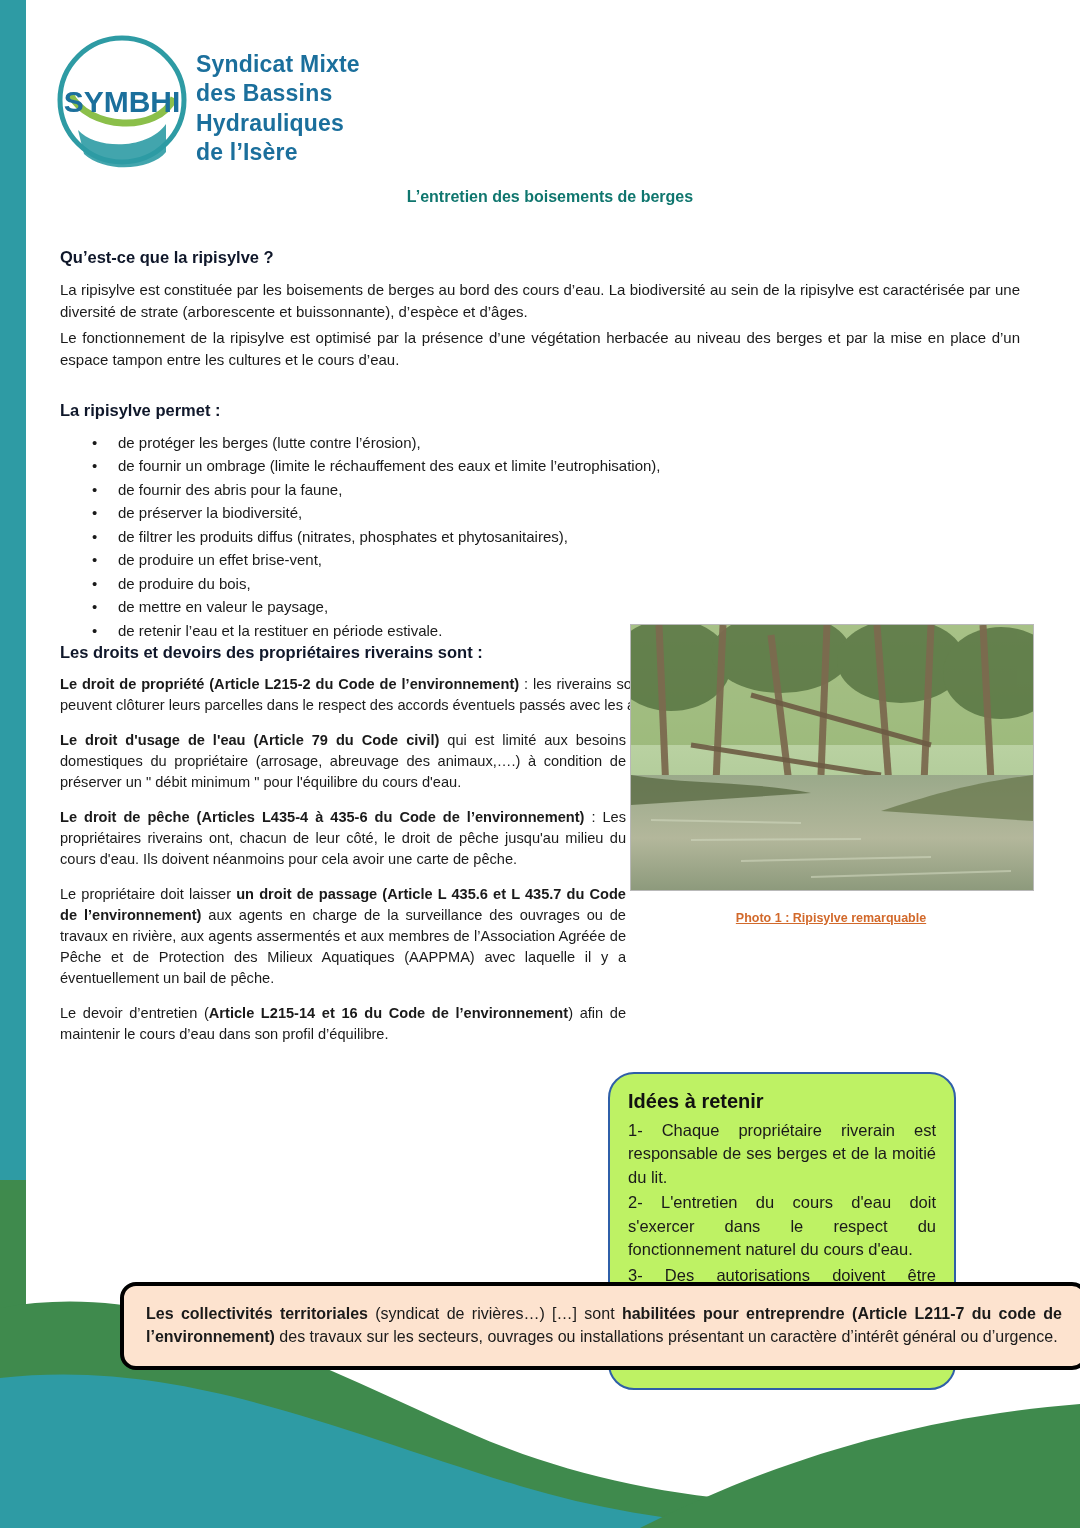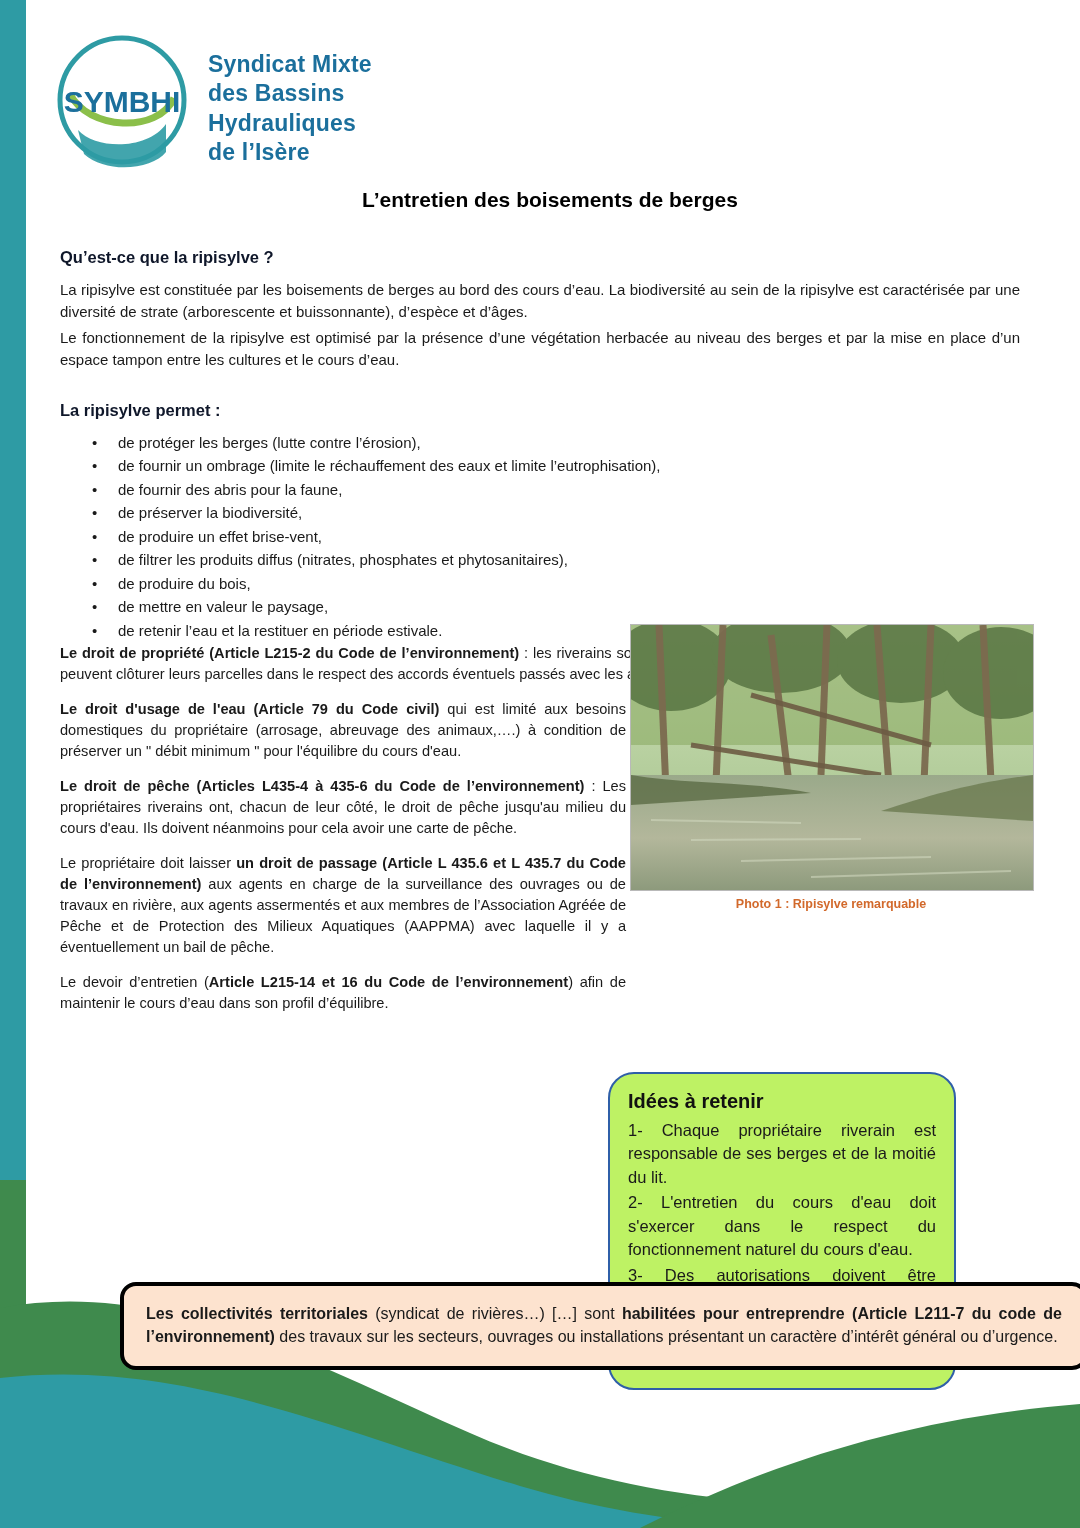--- a/index.html
+++ b/index.html
@@ -42,37 +42,37 @@
     left: 48px; top: 30px;
     width: 600px; height: 150px;
   }
   .logo-mark {
     position: absolute;
     left: 0; top: 4px;
     width: 148px; height: 142px;
   }
   .logo-text {
     position: absolute;
-    left: 160px; top: 20px;
+    left: 148px; top: 20px;
     font-size: 23px;
     font-weight: bold;
     line-height: 1.28;
     color: #1b6f9c;
     letter-spacing: .2px;
   }
 
   
   .doc-title {
     position: absolute;
     left: 60px; top: 188px;
     width: 980px;
     text-align: center;
-    font-size: 21px;
-    font-weight: bold;
-    color: #000000;
+    font-size: 16px;
+    font-weight: bold;
+    color: #0f766e;
   }
 
   
   .content {
     position: absolute;
     left: 60px; top: 248px;
     width: 972px;
   }
   h2.sec {
     font-size: 16.5px;
@@ -116,25 +116,26 @@
   }
   .photo {
     width: 402px;
     height: 265px;
     border: 1px solid #b9b9b9;
     position: relative;
     overflow: hidden;
     background: #7aa05c;
   }
   .photo-caption {
-    margin-top: 6px;
+    margin-top: 20px;
     font-size: 12.5px;
     font-weight: bold;
     color: #d2692b;
     text-align: center;
+    text-decoration: underline;
   }
 
   .rights-title {
     margin-top: 22px;
   }
 
   .rights-col {
     width: 566px;
   }
   .rights-col p {
@@ -224,22 +225,22 @@
   <div class="block-gap"></div>
 
   <h2 class="sec">La ripisylve permet :</h2>
 
   <div style="position:relative;">
     <ul class="perks">
       <li>de protéger les berges (lutte contre l’érosion),</li>
       <li>de fournir un ombrage (limite le réchauffement des eaux et limite l’eutrophisation),</li>
       <li>de fournir des abris pour la faune,</li>
       <li>de préserver la biodiversité,</li>
+      <li>de filtrer les produits diffus (nitrates, phosphates et phytosanitaires),</li>
       <li>de produire un effet brise-vent,</li>
-      <li>de filtrer les produits diffus (nitrates, phosphates et phytosanitaires),</li>
       <li>de produire du bois,</li>
       <li>de mettre en valeur le paysage,</li>
       <li>de retenir l’eau et la restituer en période estivale.</li>
     </ul>
 
     <div class="photo-wrap">
       <div class="photo">
         <svg viewBox="0 0 402 265" preserveAspectRatio="none" width="402" height="265">
           <defs>
             <linearGradient id="sky" x1="0" y1="0" x2="0" y2="1">
@@ -281,20 +282,21 @@
             <line x1="180" y1="252" x2="380" y2="246"></line>
           </g>
           <path d="M0,150 C60,160 120,156 180,168 L0,180 Z" fill="#5b6b45" opacity="0.8"></path>
           <path d="M402,150 C340,158 300,170 250,186 L402,196 Z" fill="#6b7a50" opacity="0.8"></path>
         </svg>
       </div>
       <div class="photo-caption">Photo 1 : Ripisylve remarquable</div>
     </div>
   </div>
 
+  <h2 class="sec rights-title">Les droits et devoirs des propriétaires riverains sont :</h2>
 
   <div>
     <p class="full" style="font-size:14.6px;line-height:1.44;margin:0 0 14px 0;text-align:justify;">
       <b>Le droit de propriété (Article L215-2 du Code de l’environnement)</b><span> : les riverains sont propriétaires des berges et de la moitié du lit. A ce titre, ils peuvent clôturer leurs parcelles dans le respect des accords éventuels passés avec les associations de pêche locales.</span>
     </p>
     <div class="rights-col">
       <p>
         <b>Le droit d'usage de l'eau (Article 79 du Code civil)</b><span> qui est limité aux besoins domestiques du propriétaire (arrosage, abreuvage des animaux,….) à condition de préserver un " débit minimum " pour l'équilibre du cours d'eau.</span>
       </p>
       <p>

